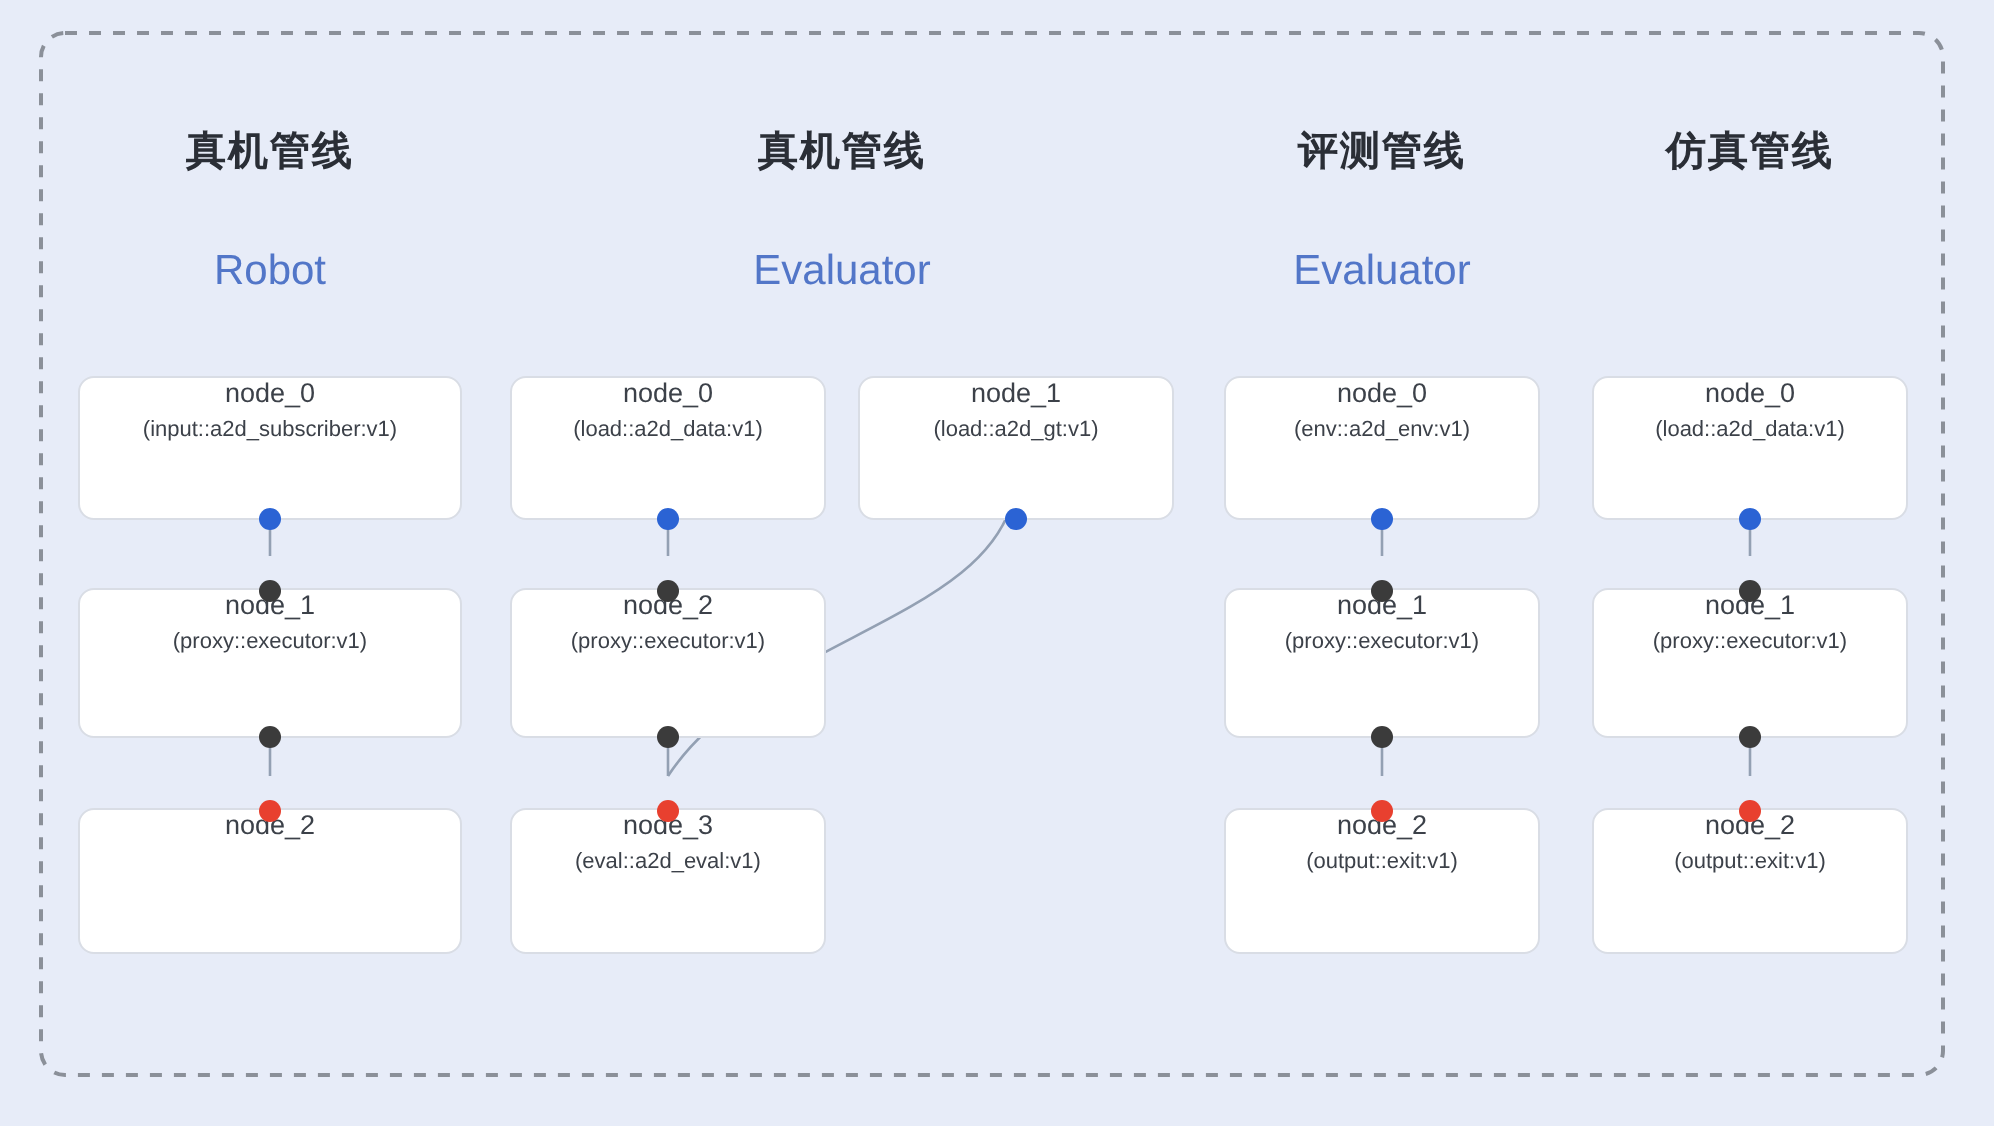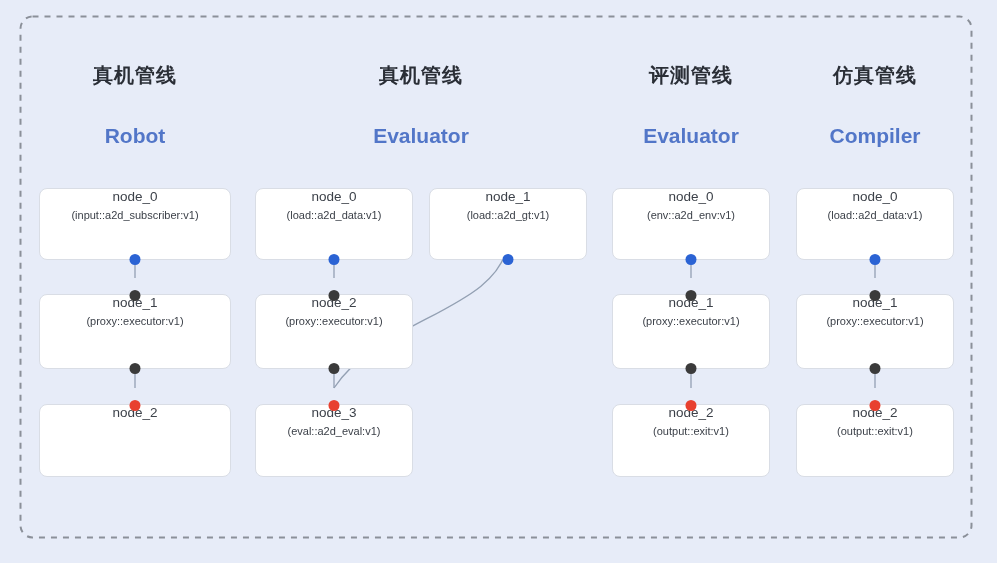--- a/index.html
+++ b/index.html
@@ -15,21 +15,21 @@
   .frame{stroke:var(--border-dash,#8b9099);stroke-width:2;fill:none;stroke-dasharray:6 6;}
 
   .title-zh{
     position:absolute;top:62px;width:220px;
     text-align:center;font-size:20px;font-weight:700;
     color:var(--title-zh,#2a2e36);letter-spacing:1px;
     z-index:2;
   }
   .title-en{
     position:absolute;top:124px;width:220px;
-    text-align:center;font-size:21px;font-weight:700;
+    text-align:center;font-size:21px;font-weight:400;
     color:var(--title-en,#5276c8);
     z-index:2;
   }
 
   .node-box{
     position:absolute;z-index:2;
     background:var(--node-bg,#ffffff);
     border:1px solid var(--node-border,#d9dde5);
     border-radius:8px;
     display:flex;flex-direction:column;align-items:center;justify-content:flex-start;
@@ -80,21 +80,20 @@
     <path class="edge" d="M875,352 L875,388"></path>
   </svg>
 
   <div class="title-zh" style="left:25px">真机管线</div>
   <div class="title-en" style="left:25px">Robot</div>
   <div class="title-zh" style="left:311px">真机管线</div>
   <div class="title-en" style="left:311px">Evaluator</div>
   <div class="title-zh" style="left:581px">评测管线</div>
   <div class="title-en" style="left:581px">Evaluator</div>
   <div class="title-zh" style="left:765px">仿真管线</div>
-  <div class="title-en" style="left:765px">Compiler</div>
 
   <div class="node-box col-robot row1">
     <span class="node-name">node_0</span>
     <span class="node-type">(input::a2d_subscriber:v1)</span>
     <span class="dot in bottom"></span>
   </div>
   <div class="node-box col-robot row2">
     <span class="node-name">node_1</span>
     <span class="node-type">(proxy::executor:v1)</span>
     <span class="dot mid top"></span>

